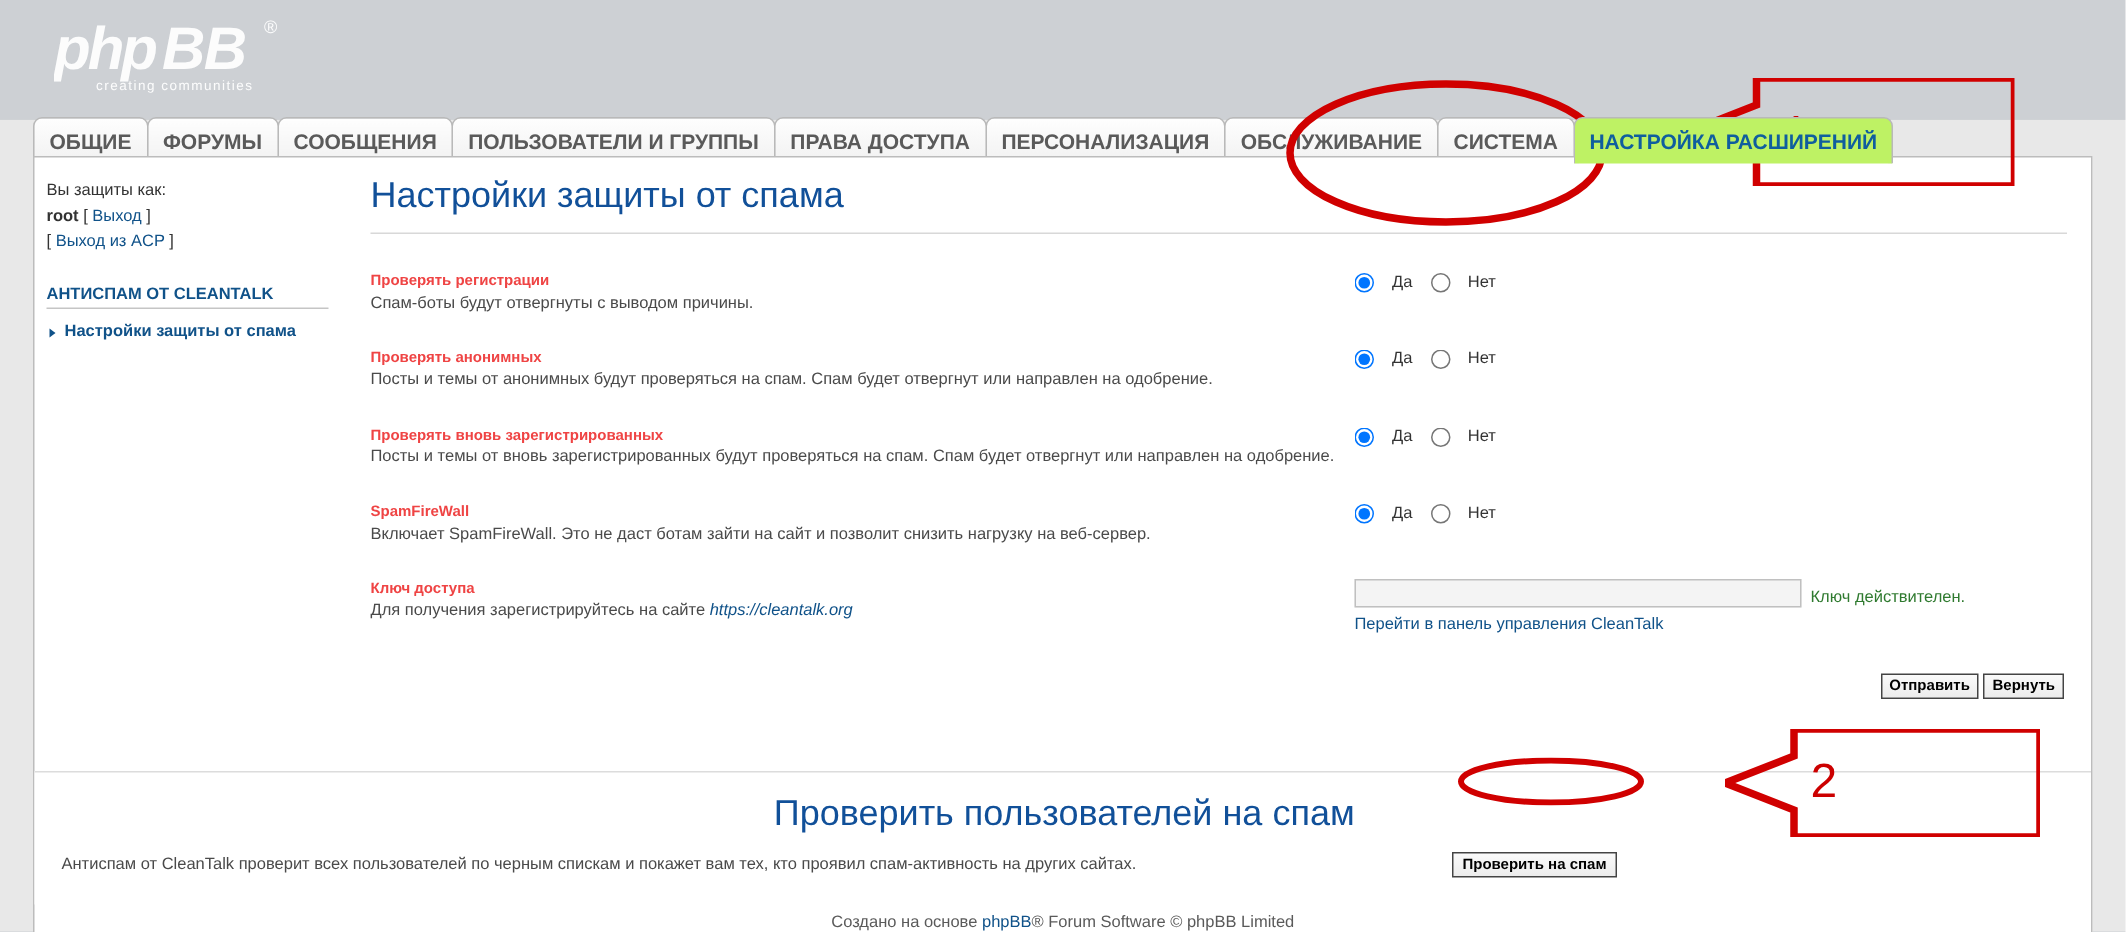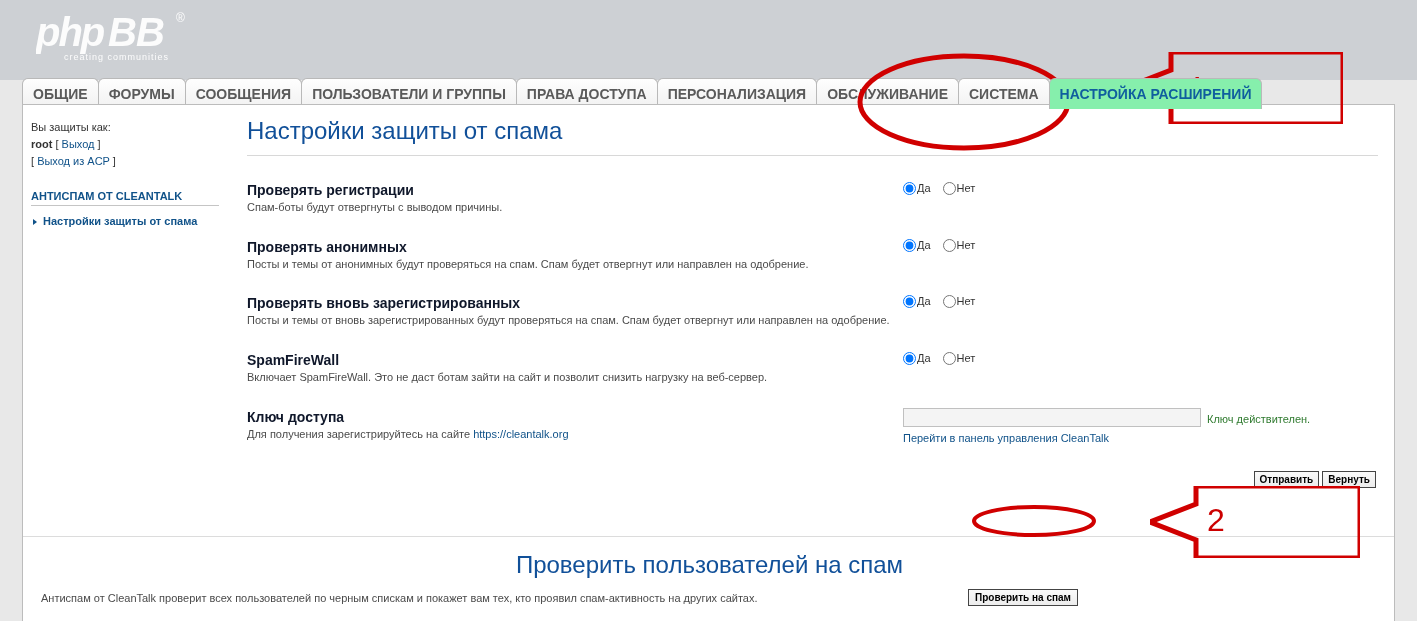--- a/index.html
+++ b/index.html
@@ -35,21 +35,21 @@
     font-weight: bold;
     color: #5a5a5a;
     margin-right: -1px;
     text-transform: uppercase;
     position: relative;
     top: 1px;
     cursor: pointer;
   }
   .tab.active {
     color: #0f5e9e;
-    background: #86efac;
+    background: #bef264;
     z-index: 2;
   }
 
   
   .panel {
     position: absolute;
     left: 22px; right: 22px; top: 104px;
     background: #ffffff;
     border: 1px solid #bcbcbc;
     padding: 0;
@@ -112,29 +112,29 @@
   }
   dl.row {
     display: flex;
     padding: 4px 0 8px 0;
     line-height: 1.35;
   }
   dl.row dt {
     width: 58%;
     padding-right: 12px;
   }
-  dl.row dt .lbl { font-weight: bold; color: #0f172a; font-size: 14px; }
+  dl.row dt .lbl { font-weight: bold; color: #ef4444; font-size: 10px; }
   dl.row dt .desc { color: #4a4a4a; font-size: 11px; }
-  dl.row dt .desc a { color: #105289; text-decoration: none; }
+  dl.row dt .desc a { color: #105289; text-decoration: none; font-style: italic; }
   dl.row dd {
     flex: 1; margin: 0;
     display: flex; align-items: flex-start; gap: 12px;
     font-size: 11px;
   }
-  .radiogrp { display: flex; align-items: center; gap: 1px; }
+  .radiogrp { display: flex; align-items: center; gap: 12px; }
   .radiogrp input { margin: 0; }
   .keyinput {
     width: 298px;
     background: #f4f4f4;
     border: 1px solid #c0c0c0;
     height: 19px;
     padding: 1px 3px;
   }
   .keyok { color: #2f7a2f; font-size: 11px; }
   .cplink { color: #105289; font-size: 11px; text-decoration: none; display: inline-block; margin-top: 4px; }

